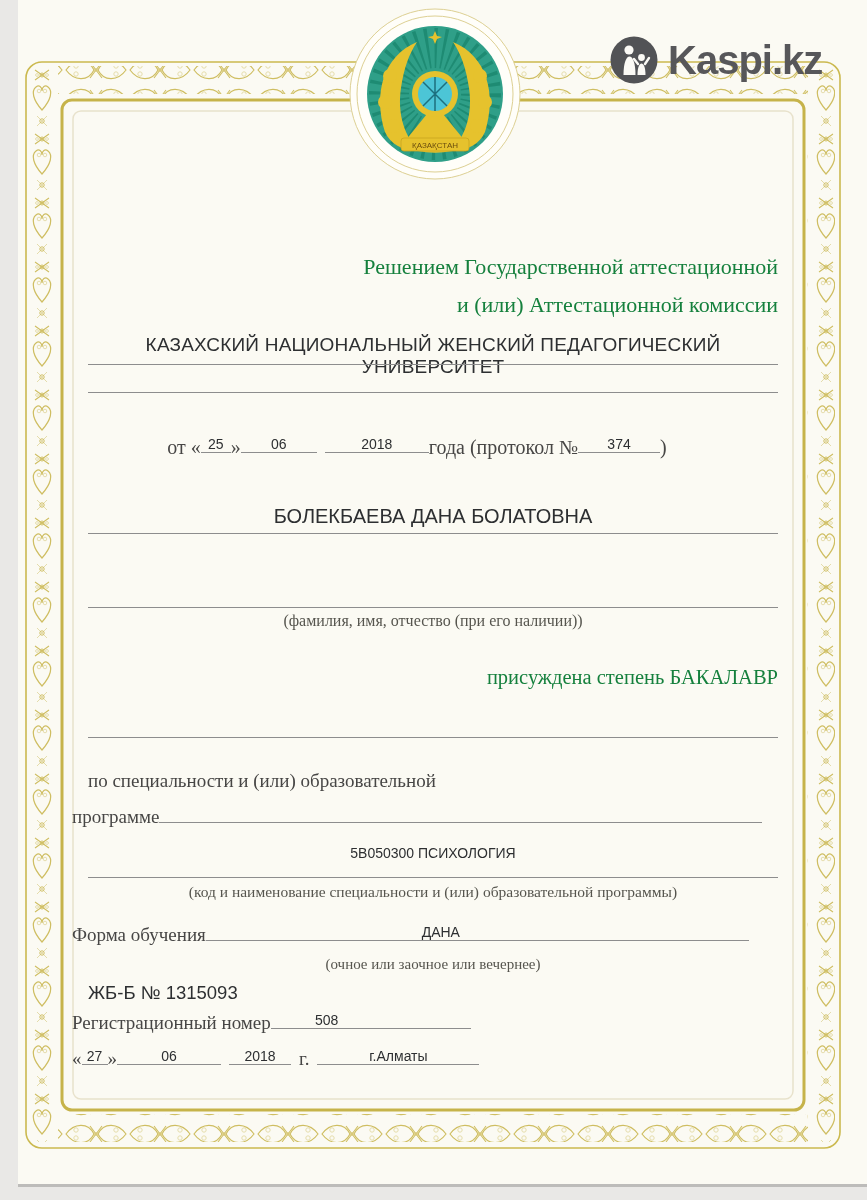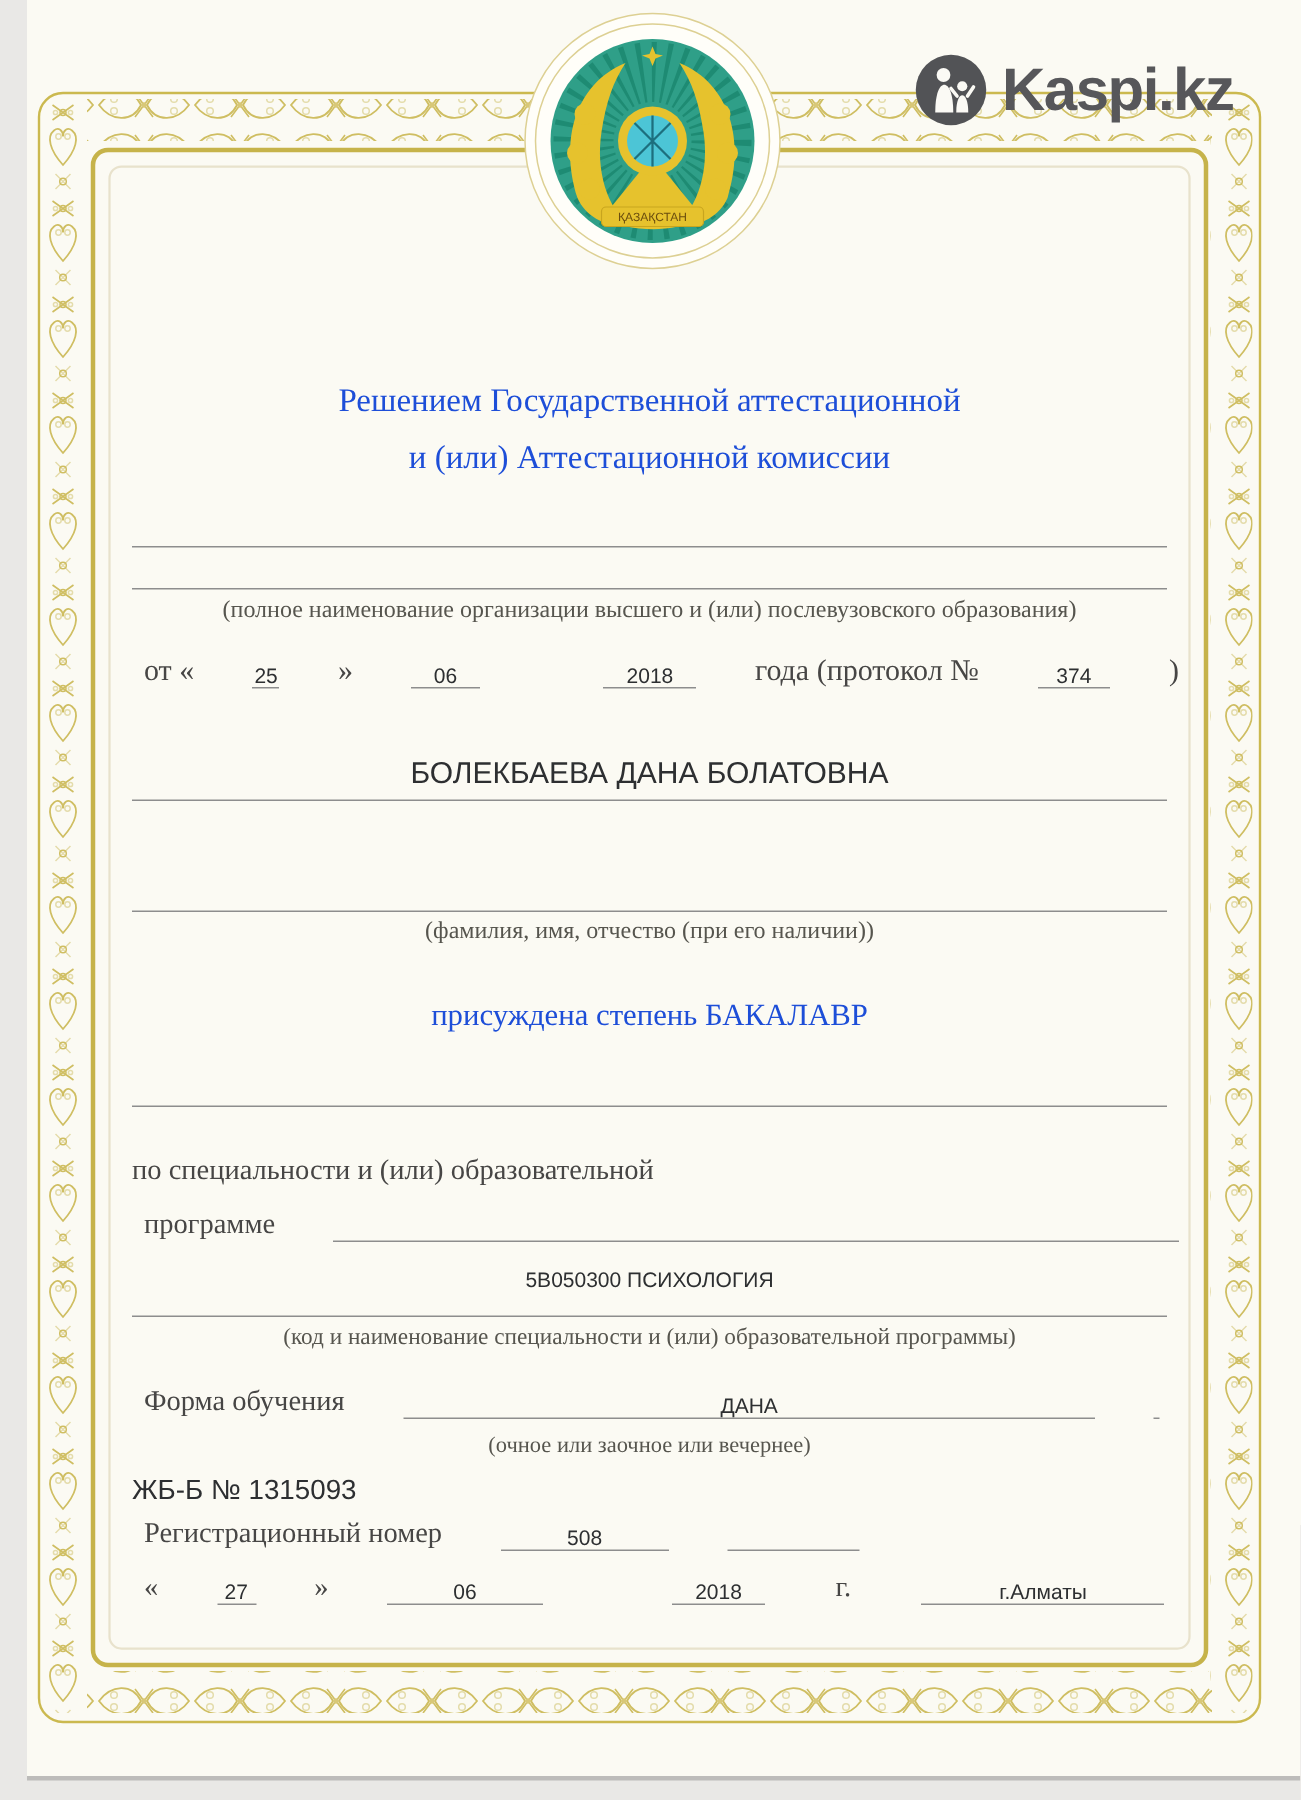--- a/index.html
+++ b/index.html
@@ -5,23 +5,23 @@
   html,body{margin:0;padding:0;background:#e9e8e6;}
   #stage{position:relative;width:867px;height:1200px;overflow:hidden;background:#e9e8e6;
          font-family:"Liberation Serif", serif;}
   .paper{position:absolute;left:18px;top:0;width:849px;height:1186px;background:#fbfaf3;}
   .edge-shadow{position:absolute;left:18px;top:1184px;width:849px;height:3px;background:#bdbcba;}
   .abs{position:absolute;}
   .sans{font-family:"Liberation Sans", sans-serif;}
   .center-block{position:absolute;left:88px;width:690px;text-align:center;}
   .rule{position:absolute;left:88px;width:690px;height:0;border-top:1.5px solid #8d8d8d;}
   .cap{color:#56554e;font-size:16px;}
-  .hdr{color:#1d4ed8;font-size:22px;}
+  .hdr{color:#15803d;font-size:22px;text-align:right;}
   .val{color:#2d2f31;}
-  .row{position:absolute;left:96px;display:flex;align-items:flex-end;gap:39px;}
+  .row{position:absolute;left:72px;display:flex;align-items:flex-start;}
   .u{display:inline-block;border-bottom:1.5px solid #8d8d8d;text-align:center;
      font-family:"Liberation Sans", sans-serif;font-size:14px;color:#2d2f31;}
   .u:empty::before{content:"\00a0";}
   .lbl{color:#474645;font-size:19px;white-space:pre;}
   #kaspi{position:absolute;left:610px;top:36px;display:flex;align-items:center;}
   #kaspi-text{font-family:"Liberation Sans", sans-serif;font-weight:bold;font-size:40px;
               color:#57575a;letter-spacing:-1px;margin-left:10px;}
 </style>
 </head>
 <body>
@@ -95,23 +95,23 @@
       <circle cx="31.5" cy="21.5" r="3.4" fill="#fbfaf5"></circle>
       <path d="M27.5,39 C27.5,31 29.5,27.5 31.5,27.5 C33.5,27.5 35.5,31 35.5,39 Z" fill="#fbfaf5"></path>
       <path d="M28,28 L24,23 M35,28 L39,22" stroke="#fbfaf5" stroke-width="2.4" stroke-linecap="round" fill="none"></path>
     </svg>
     <div id="kaspi-text">Kaspi.kz</div>
   </div>
 
   <div class="center-block hdr" style="top:254px">Решением Государственной аттестационной</div>
   <div class="center-block hdr" style="top:292px">и (или) Аттестационной комиссии</div>
 
+  <div class="center-block sans val" style="top:334px;font-size:19px;letter-spacing:0.2px">КАЗАХСКИЙ НАЦИОНАЛЬНЫЙ ЖЕНСКИЙ ПЕДАГОГИЧЕСКИЙ УНИВЕРСИТЕТ</div>
   <div class="rule" style="top:364px"></div>
   <div class="rule" style="top:392px"></div>
-  <div class="center-block cap" style="top:398px">(полное наименование организации высшего и (или) послевузовского образования)</div>
 
   <div class="row" style="top:436px;width:690px;justify-content:center">
     <span class="lbl" style="font-size:20px">от «</span>
     <span class="u" style="width:30px">25</span>
     <span class="lbl" style="font-size:20px">»</span>
     <span class="u" style="width:76px">06</span>
     <span style="width:8px"></span>
     <span class="u" style="width:104px">2018</span>
     <span class="lbl" style="font-size:20px">года (протокол №</span>
     <span class="u" style="width:82px">374</span>

